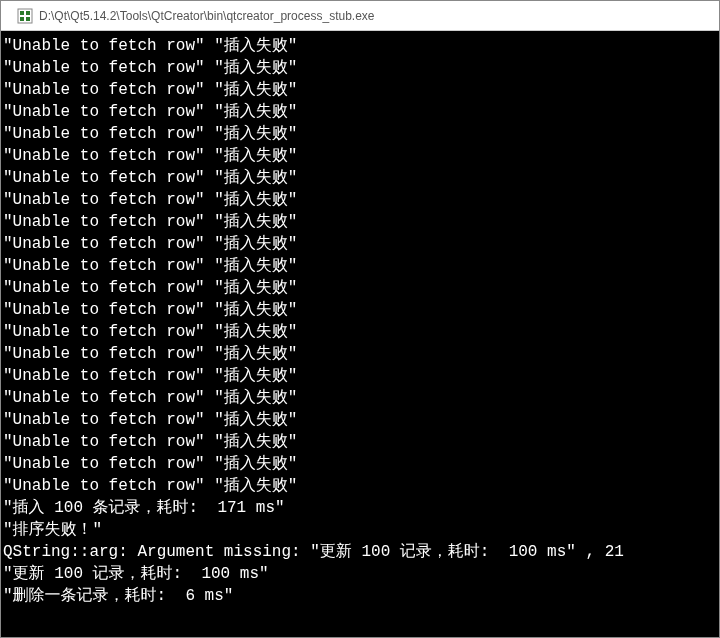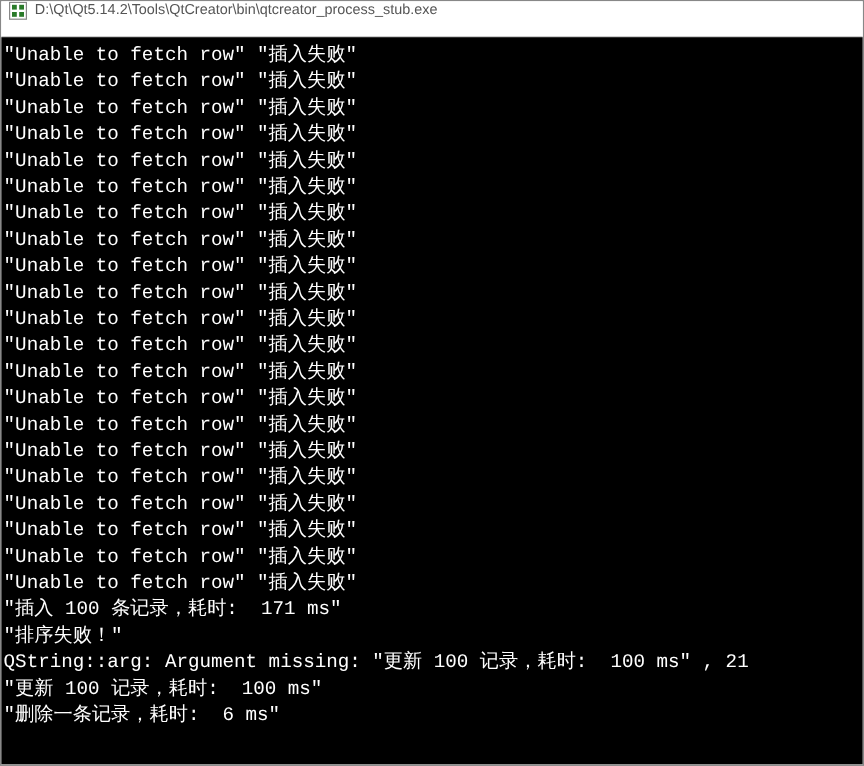--- a/index.html
+++ b/index.html
@@ -13,22 +13,22 @@
       background: #fff;
       font-family: "Microsoft YaHei", "SimSun", sans-serif;
       overflow: hidden;
       border: 1px solid #888;
     }
     .title-bar {
       height: 30px;
       background: #fff;
       border-bottom: 1px solid #ccc;
       display: flex;
-      align-items: flex-start;
-      padding: 0 6px;
+      align-items: center;
+      padding: 0 16px;
       font-size: 12px;
       color: #333;
     }
     .title-icon {
       width: 16px;
       height: 16px;
       margin-right: 6px;
       display: inline-flex;
       align-items: center;
       justify-content: center;

